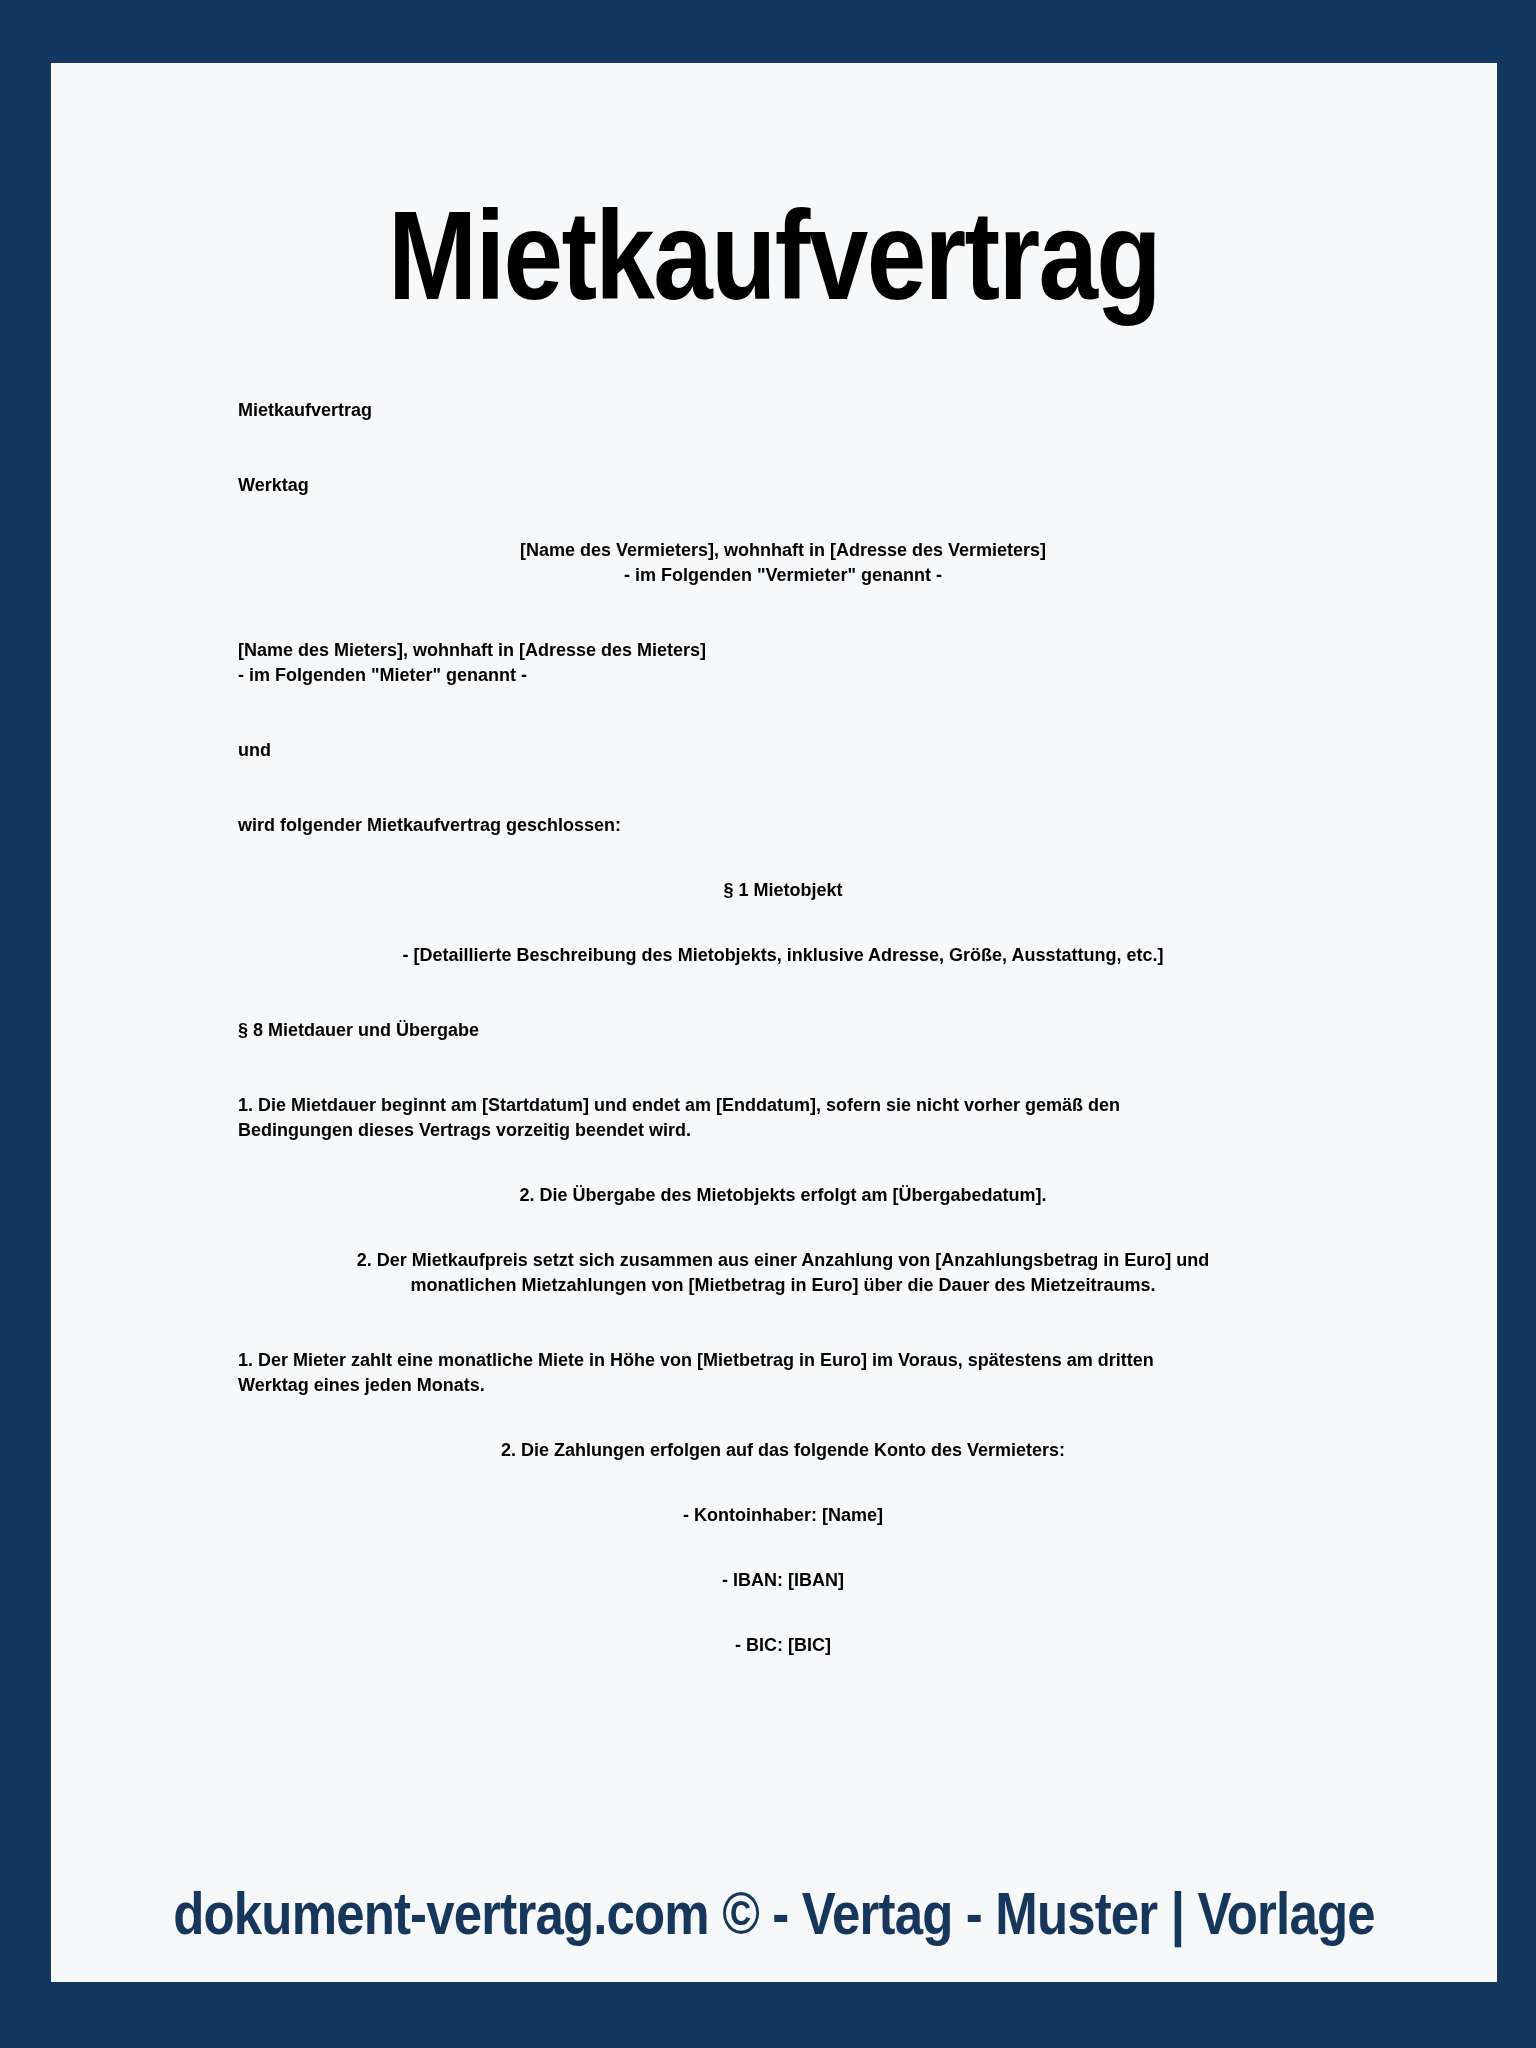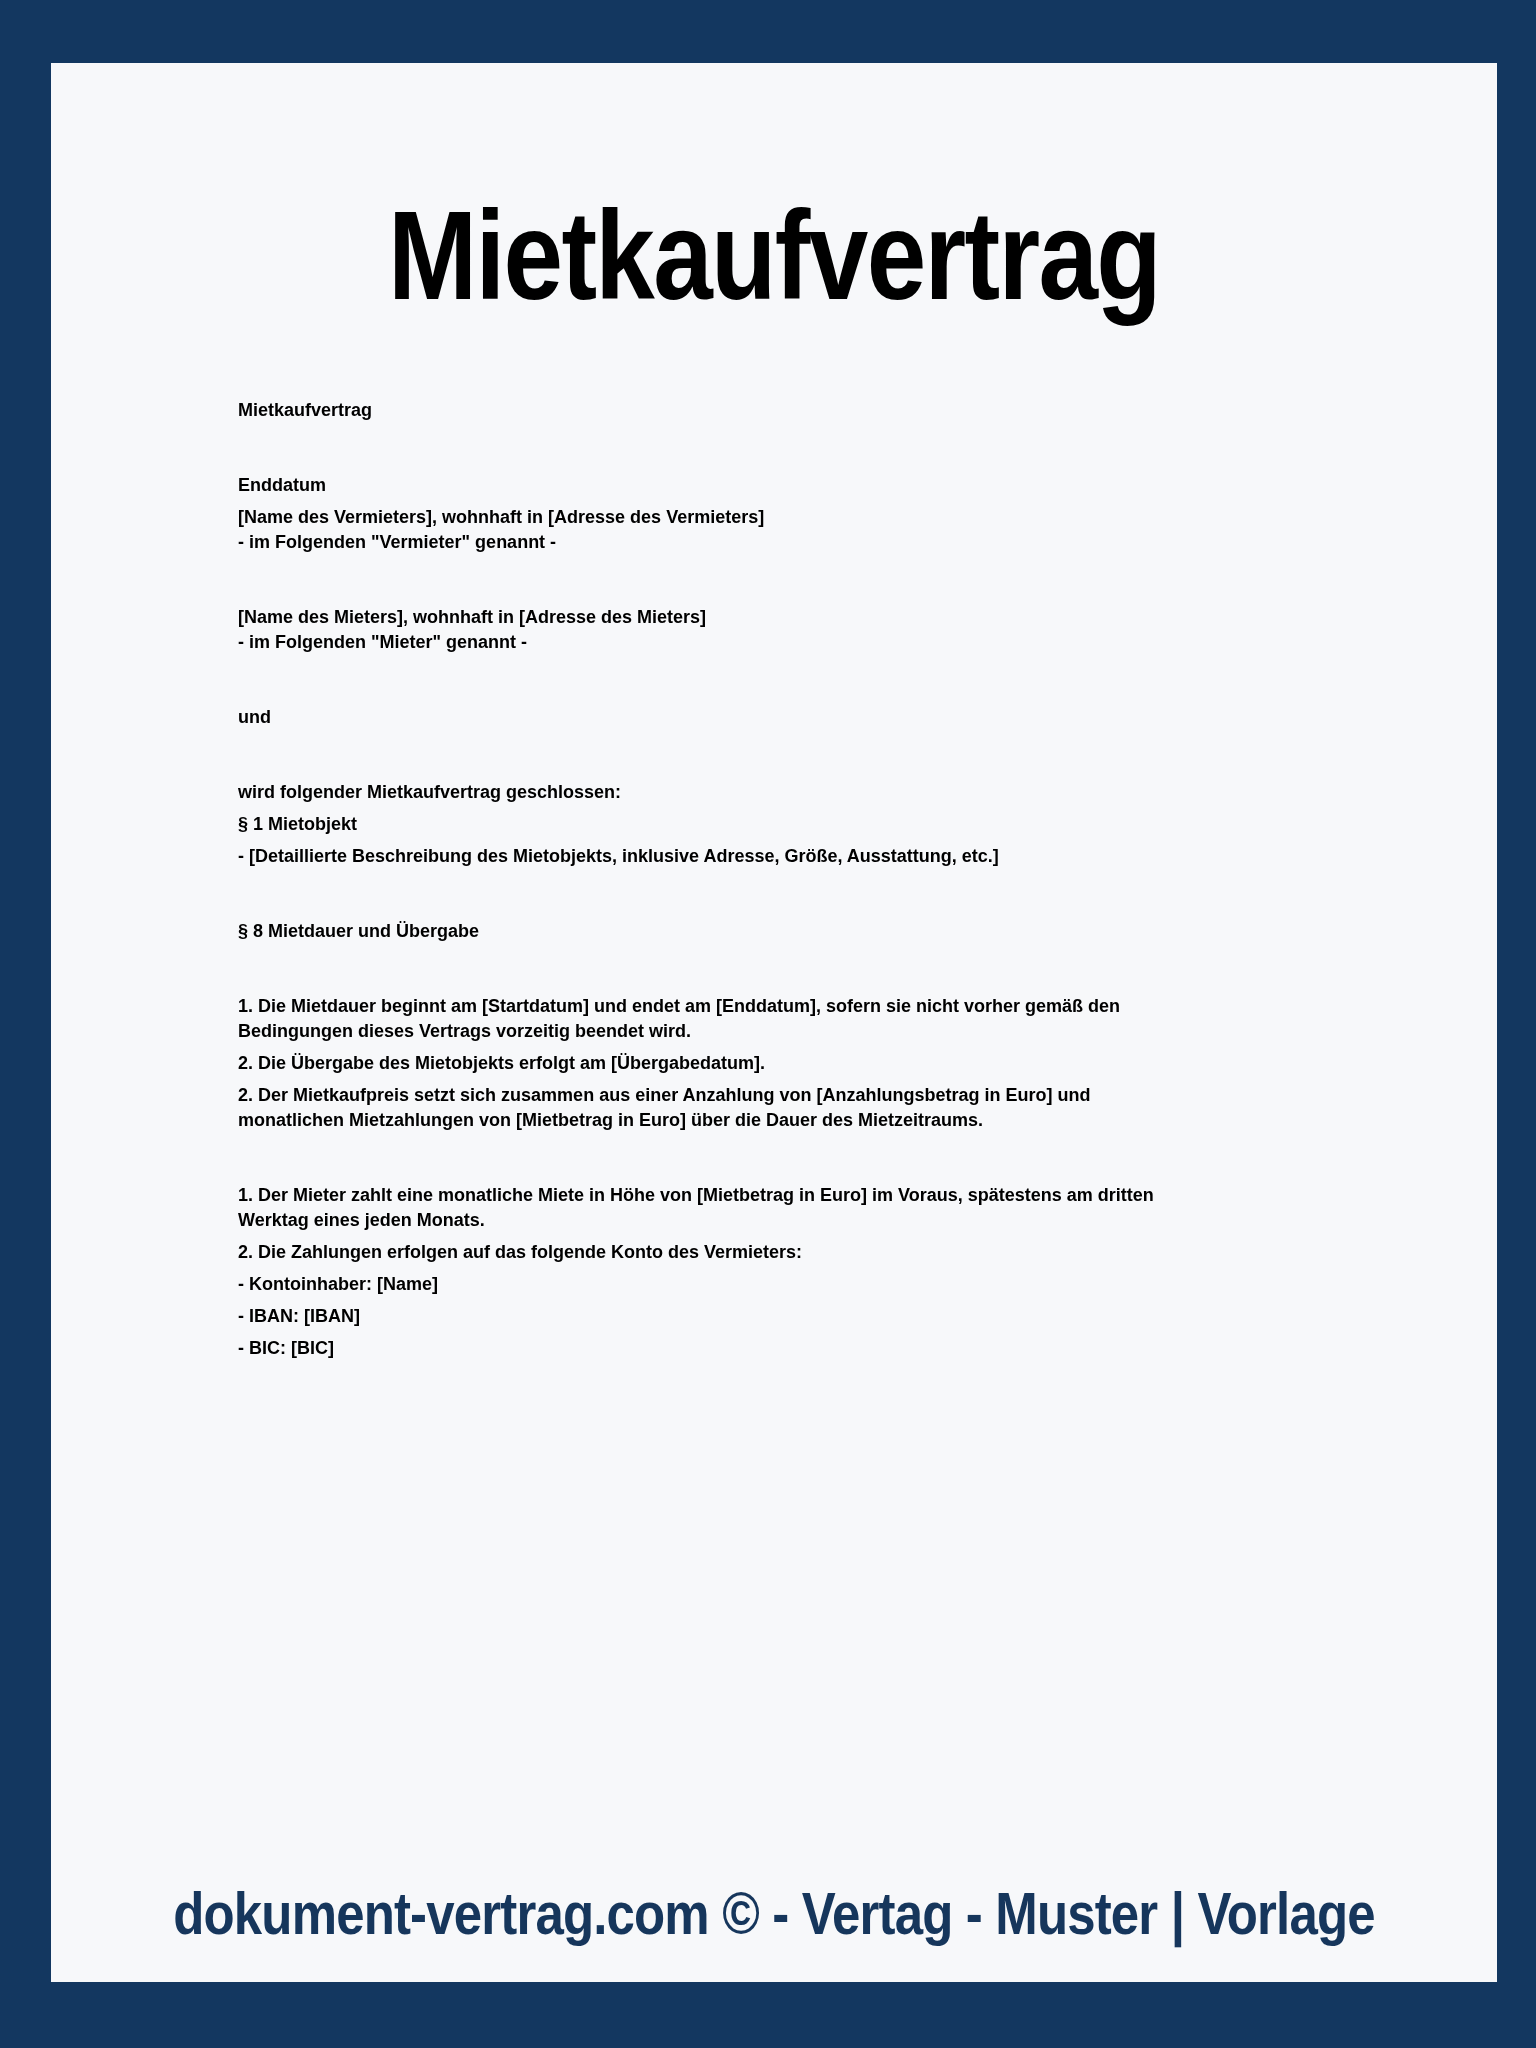--- a/index.html
+++ b/index.html
@@ -43,21 +43,21 @@
     width: 1090px;
     font-size: 18px;
     line-height: 25px;
     font-weight: bold;
     color: var(--text-color, #000000);
   }
   .doc-body p {
     margin: 0;
     white-space: pre-line;
   }
-  .doc-body p.gap-small { margin-top: 7px; }
+  .doc-body p.gap-small { margin-top: 40px; text-align: center; }
   .doc-body p.gap-large { margin-top: 50px; }
   .doc-footer {
     position: absolute;
     left: 0;
     right: 0;
     top: 1821px;
     text-align: center;
     font-size: 60px;
     line-height: 1;
     font-weight: bold;
@@ -70,21 +70,21 @@
 </style>
 </head>
 <body>
 
 <div class="frame">
   <div class="paper">
     <h1 class="doc-title">Mietkaufvertrag</h1>
 
     <div class="doc-body">
         <p>Mietkaufvertrag</p>
-        <p class="gap-large">Enddatum</p>
+        <p class="gap-large">Werktag</p>
         <p class="gap-small">[Name des Vermieters], wohnhaft in [Adresse des Vermieters]
 - im Folgenden "Vermieter" genannt -</p>
         <p class="gap-large">[Name des Mieters], wohnhaft in [Adresse des Mieters]
 - im Folgenden "Mieter" genannt -</p>
         <p class="gap-large">und</p>
         <p class="gap-large">wird folgender Mietkaufvertrag geschlossen:</p>
         <p class="gap-small">§ 1 Mietobjekt</p>
         <p class="gap-small">- [Detaillierte Beschreibung des Mietobjekts, inklusive Adresse, Größe, Ausstattung, etc.]</p>
         <p class="gap-large">§ 8 Mietdauer und Übergabe</p>
         <p class="gap-large">1. Die Mietdauer beginnt am [Startdatum] und endet am [Enddatum], sofern sie nicht vorher gemäß den

